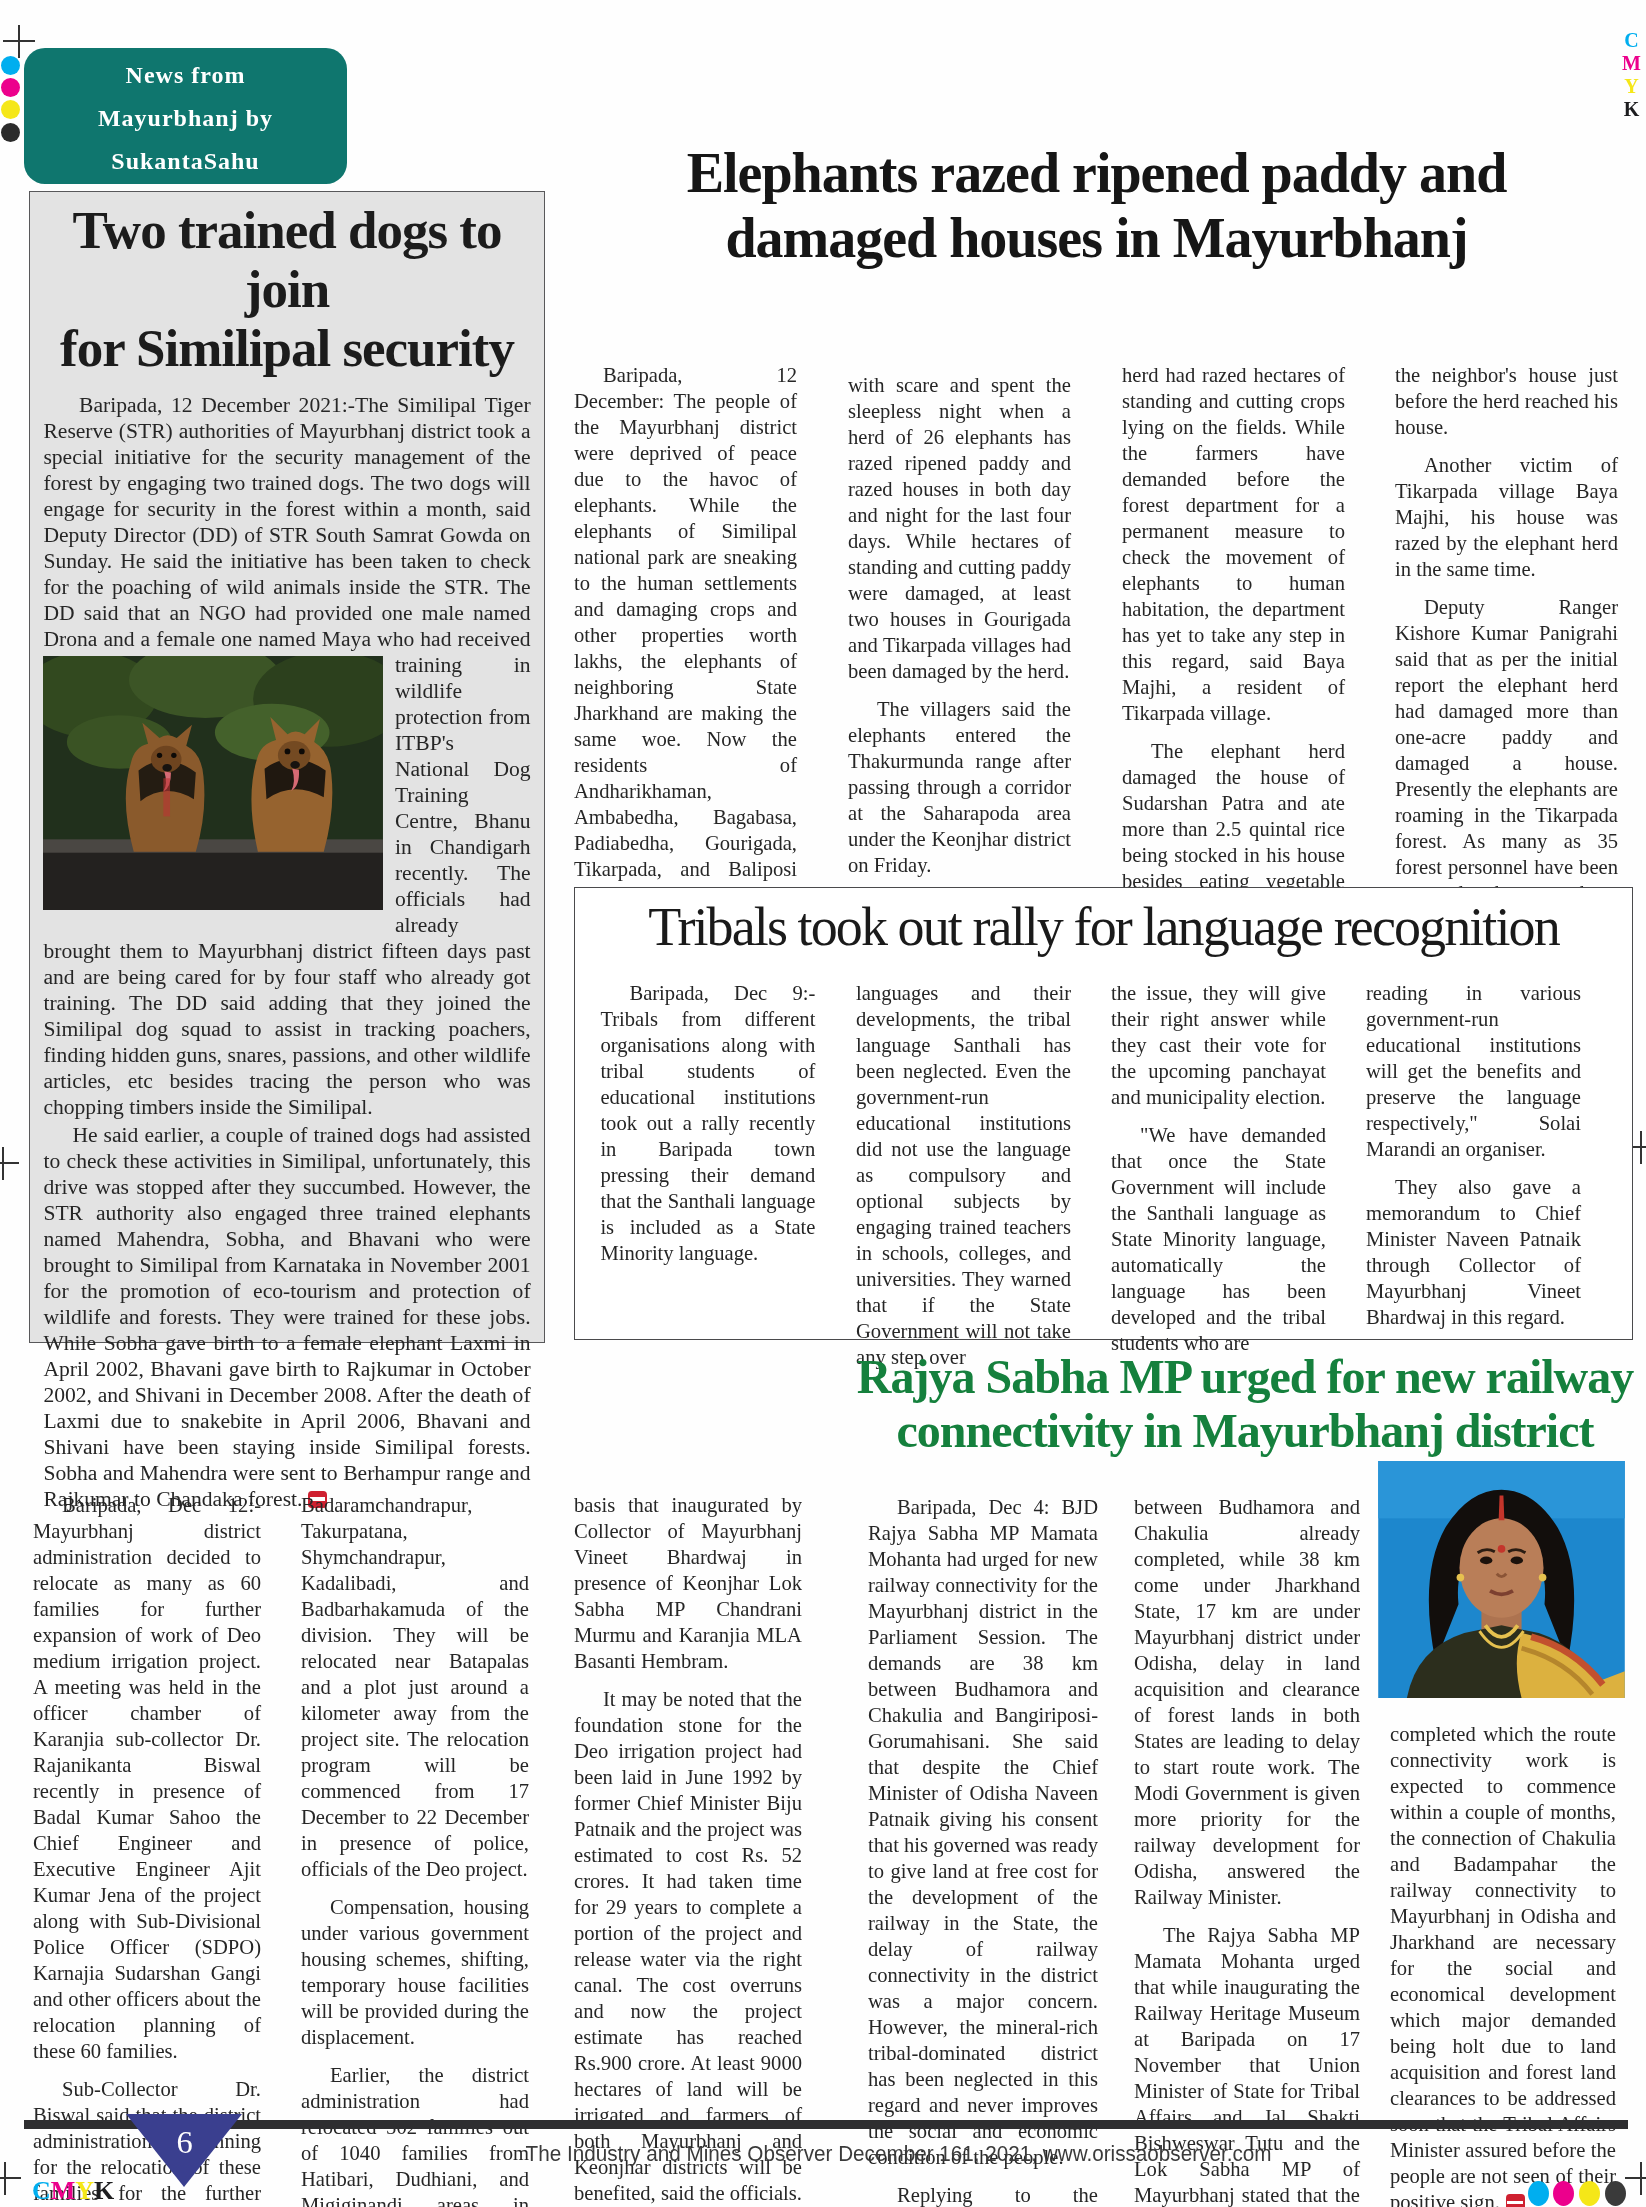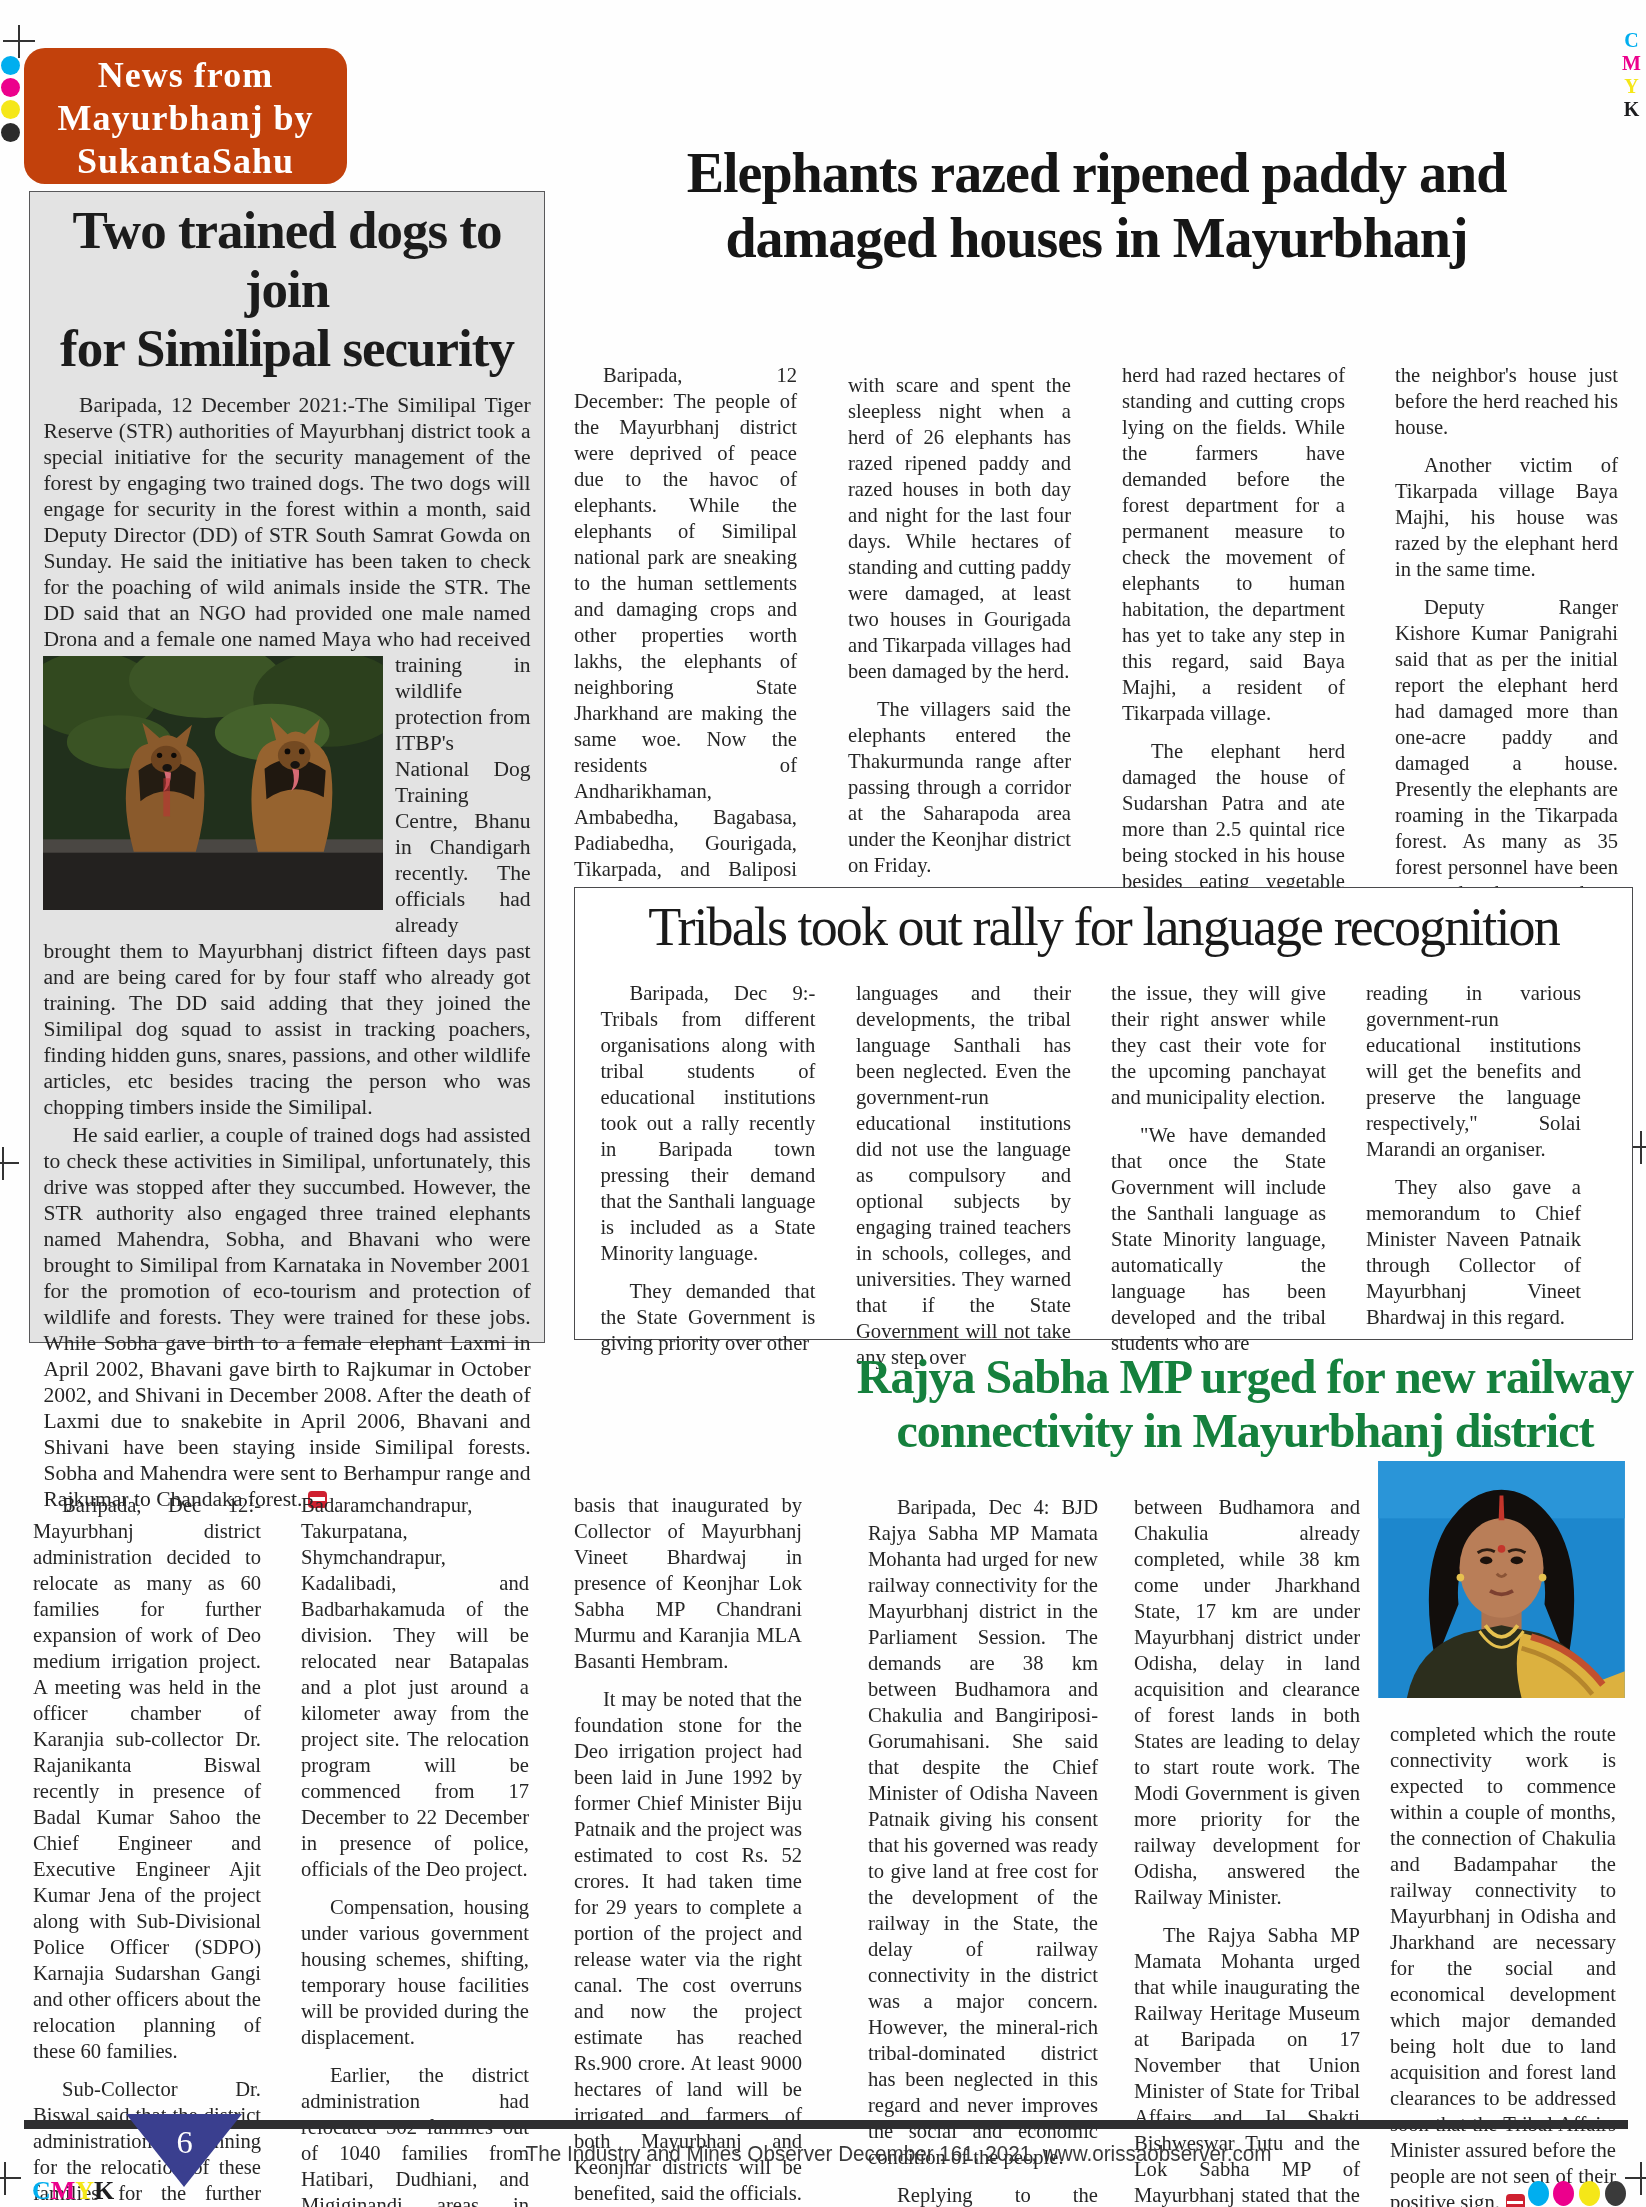--- a/index.html
+++ b/index.html
@@ -5,23 +5,23 @@
   html,body{margin:0;padding:0;background:#888;}
   #page{position:relative;width:1647px;height:2207px;background:#fefefe;overflow:hidden;
         font-family:"Liberation Serif","DejaVu Serif",serif;color:#222;}
   
   .reg{position:absolute;width:32.5px;height:32.5px;}
   .reg .h{position:absolute;left:0;top:15.3px;width:32.5px;height:1.9px;background:#333;}
   .reg .v{position:absolute;left:15.3px;top:0;width:1.9px;height:32.5px;background:#333;}
   
   .dot{position:absolute;width:19px;height:19px;border-radius:50%;}
   
-  #mast{position:absolute;left:24px;top:48px;width:323px;height:136px;background:#c2410c;
+  #mast{position:absolute;left:24px;top:48px;width:323px;height:136px;background:#0f766e;
         border-radius:21px;color:#fff;text-align:center;font-weight:bold;
-        font-size:36px;line-height:43px;padding-top:5.7px;box-sizing:border-box;letter-spacing:1px;}
+        font-size:24px;line-height:43px;padding-top:5.7px;box-sizing:border-box;letter-spacing:1px;}
   
   .cmyk-v{position:absolute;font-weight:bold;font-size:20px;line-height:23px;text-align:center;}
   .cmyk-h{position:absolute;font-weight:bold;font-size:26px;letter-spacing:0px;}
   .c-c{color:#00aeef}.c-m{color:#ec008c}.c-y{color:#f5e718}.c-k{color:#1d1d1f}
   
   #a1box{position:absolute;left:29px;top:191px;width:516px;height:1152px;background:#e3e3e3;
          border:1.9px solid #58585a;box-sizing:border-box;padding:5.7px 13.4px;}
   #a1box h1{margin:3.8px 0 13.4px 0;text-align:center;font-size:53px;line-height:59px;
             letter-spacing:-1px;font-weight:bold;color:#1c1c1c;}
   .bodytxt{font-size:21.6px;line-height:26px;text-align:justify;color:#262626;}
@@ -166,21 +166,20 @@
   <div class="col" style="left:1383px;top:350px;width:247px;height:535px;">
     <p class="noind">the neighbor's house just before the herd reached his house.</p>
     <p class="ind">Another victim of Tikarpada village Baya Majhi, his house was razed by the elephant herd in the same time.</p>
     <p class="ind"><span>Deputy Ranger Kishore Kumar Panigrahi said that as per the initial report the elephant herd had damaged more than one-acre paddy and damaged a house. Presently the elephants are roaming in the Tikarpada forest. As many as 35 forest personnel have been engaged to keep watch on the movement of the elephants.</span><span class="endmark"></span></p>
   </div>
 
   <div id="a3box">
     <h1>Tribals took out rally for language recognition</h1>
     <div class="col" style="left:13.4px;top:80px;width:239px;height:356px;">
       <p class="ind">Baripada, Dec 9:-Tribals from different organisations along with tribal students of educational institutions took out a rally recently in Baripada town pressing their demand that the Santhali language is included as a State Minority language.</p>
-      <p class="ind">They demanded that the State Government is giving priority over other</p>
     </div>
     <div class="col" style="left:524px;top:80px;width:239px;height:356px;">
       <p class="noind">the issue, they will give their right answer while they cast their vote for the upcoming panchayat and municipality election.</p>
       <p class="ind">"We have demanded that once the State Government will include the Santhali language as State Minority language, automatically the language has been developed and the tribal students who are</p>
     </div>
     <div class="col" style="left:269px;top:80px;width:239px;height:356px;">
       <p class="noind">languages and their developments, the tribal language Santhali has been neglected. Even the government-run educational institutions did not use the language as compulsory and optional subjects by engaging trained teachers in schools, colleges, and universities. They warned that if the State Government will not take any step over</p>
     </div>
     <div class="col" style="left:779px;top:80px;width:239px;height:356px;">
       <p class="noind">reading in various government-run educational institutions will get the benefits and preserve the language respectively," Solai Marandi an organiser.</p>

